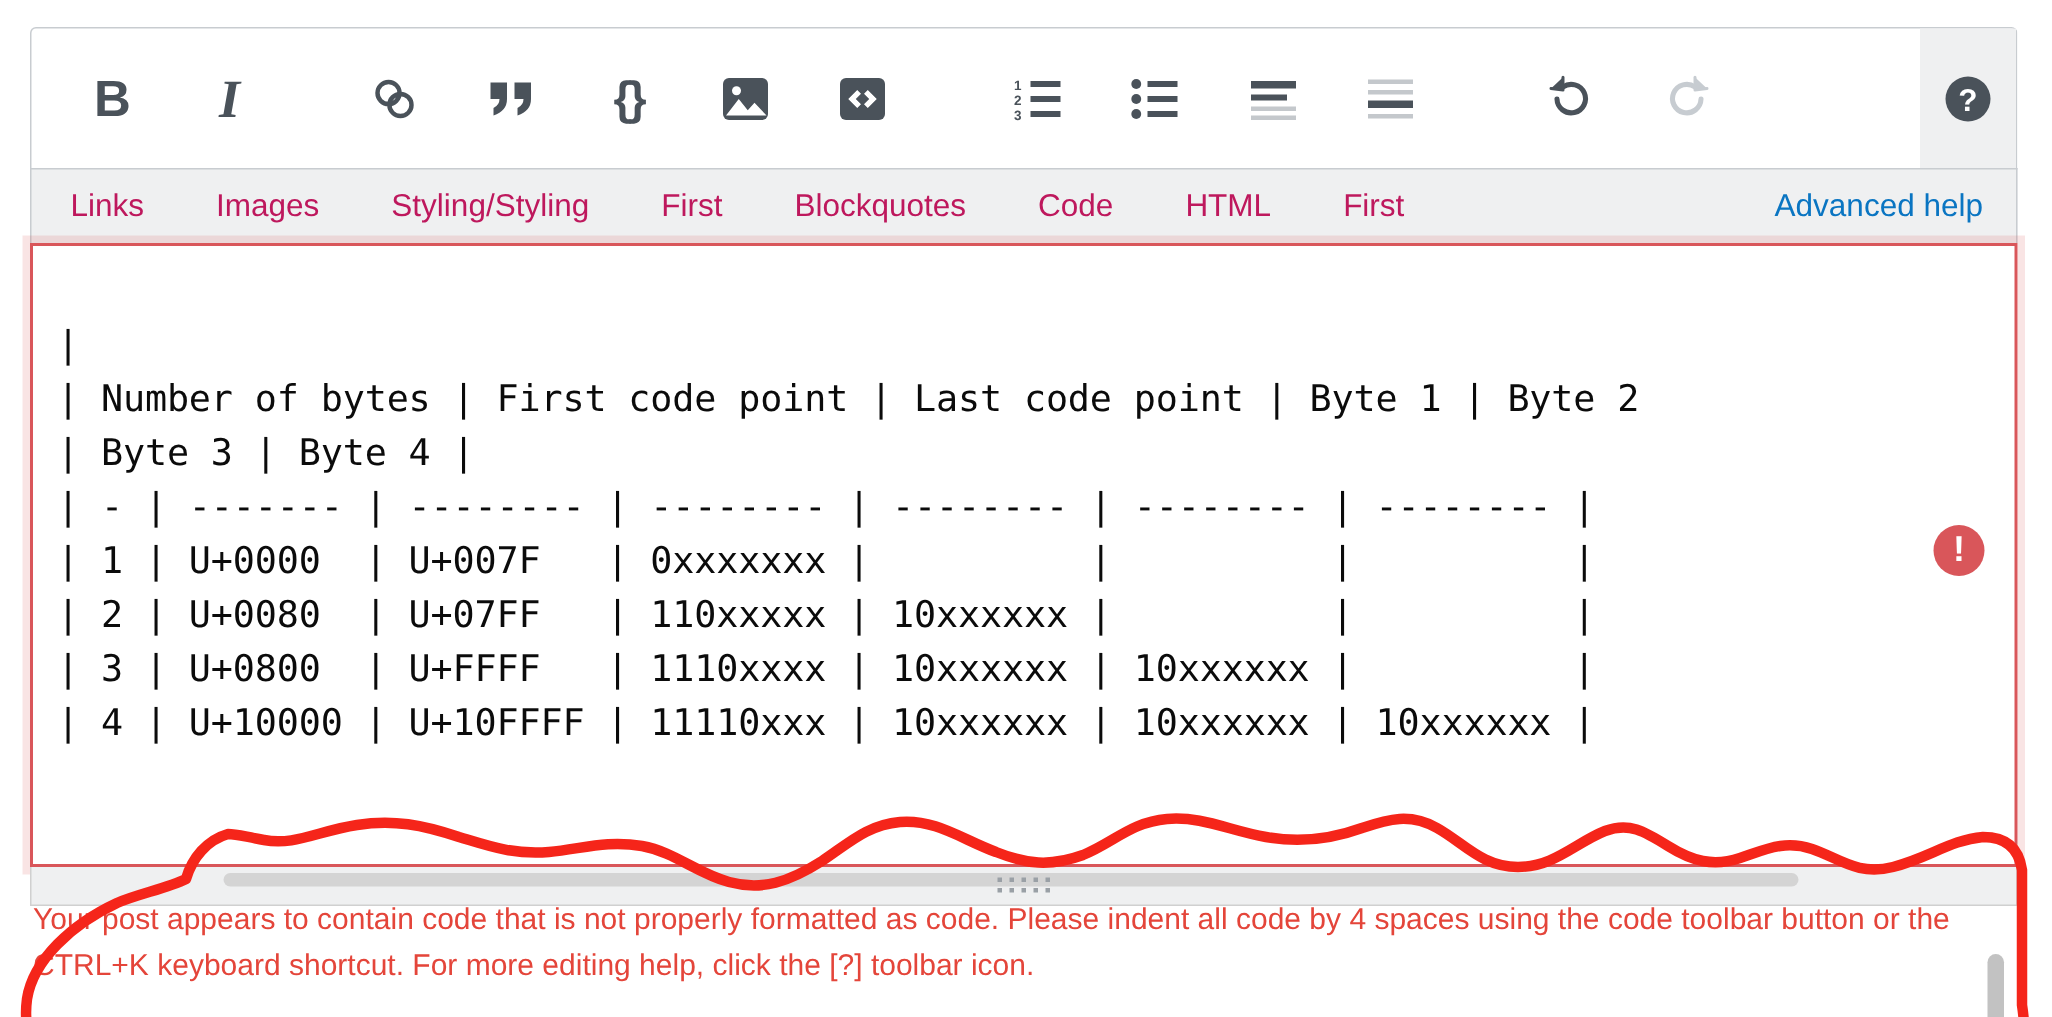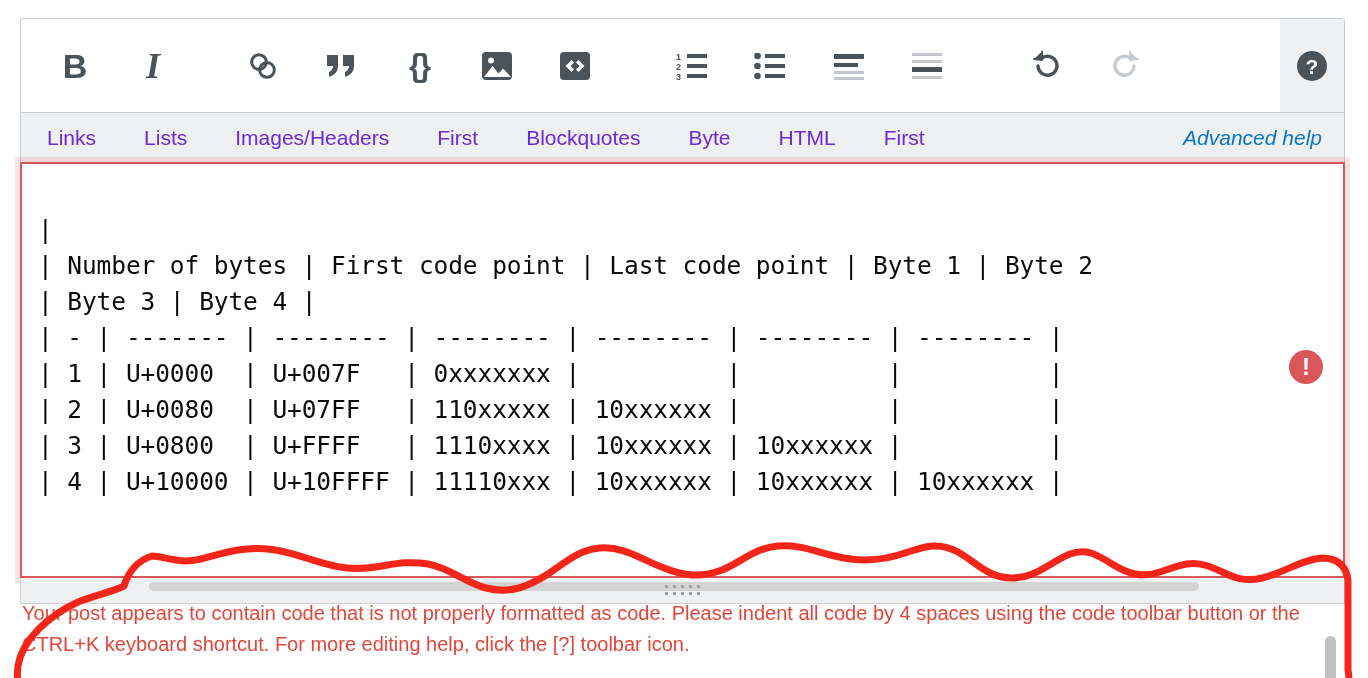--- a/index.html
+++ b/index.html
@@ -101,30 +101,29 @@
     border-left: 1px solid #c8ccd0;
     border-right: 1px solid #c8ccd0;
     border-top: 1px solid #c8ccd0;
     display: flex;
     align-items: center;
     padding-left: 26px;
     position: relative;
   }
   .help-tab {
     font-size: 21px;
-    color: #6d28d9;
+    color: #be185d;
     margin-right: 48px;
     white-space: nowrap;
   }
   .help-tab.advanced {
     color: #0a75c2;
     position: absolute;
     right: 22px;
     margin-right: 0;
-    font-style: italic;
   }
 
   
   .ta-shell {
     position: relative;
     box-sizing: border-box;
     height: 416px;
     background: #ffffff;
     border: 2px solid #d9565a;
     box-shadow: 0 0 0 5px rgba(217,86,90,0.16);
@@ -342,25 +341,25 @@
       <div class="help-cell">
         <svg width="36" height="36" viewBox="0 0 36 36">
           <circle cx="18" cy="18" r="15" fill="#4a525a"></circle>
           <text x="18" y="26" text-anchor="middle" font-family="Liberation Sans, sans-serif" font-size="21" font-weight="bold" fill="#ffffff">?</text>
         </svg>
       </div>
     </div>
 
     <div class="helpbar">
       <span class="help-tab">Links</span>
-      <span class="help-tab">Lists</span>
-      <span class="help-tab">Images/Headers</span>
+      <span class="help-tab">Images</span>
+      <span class="help-tab">Styling/Styling</span>
       <span class="help-tab">First</span>
       <span class="help-tab">Blockquotes</span>
-      <span class="help-tab">Byte</span>
+      <span class="help-tab">Code</span>
       <span class="help-tab">HTML</span>
       <span class="help-tab">First</span>
       <span class="help-tab advanced">Advanced help</span>
     </div>
 
     <div class="ta-shell">
       <div class="ta-text">
 |
 | Number of bytes | First code point | Last code point | Byte 1 | Byte 2
 | Byte 3 | Byte 4 |

